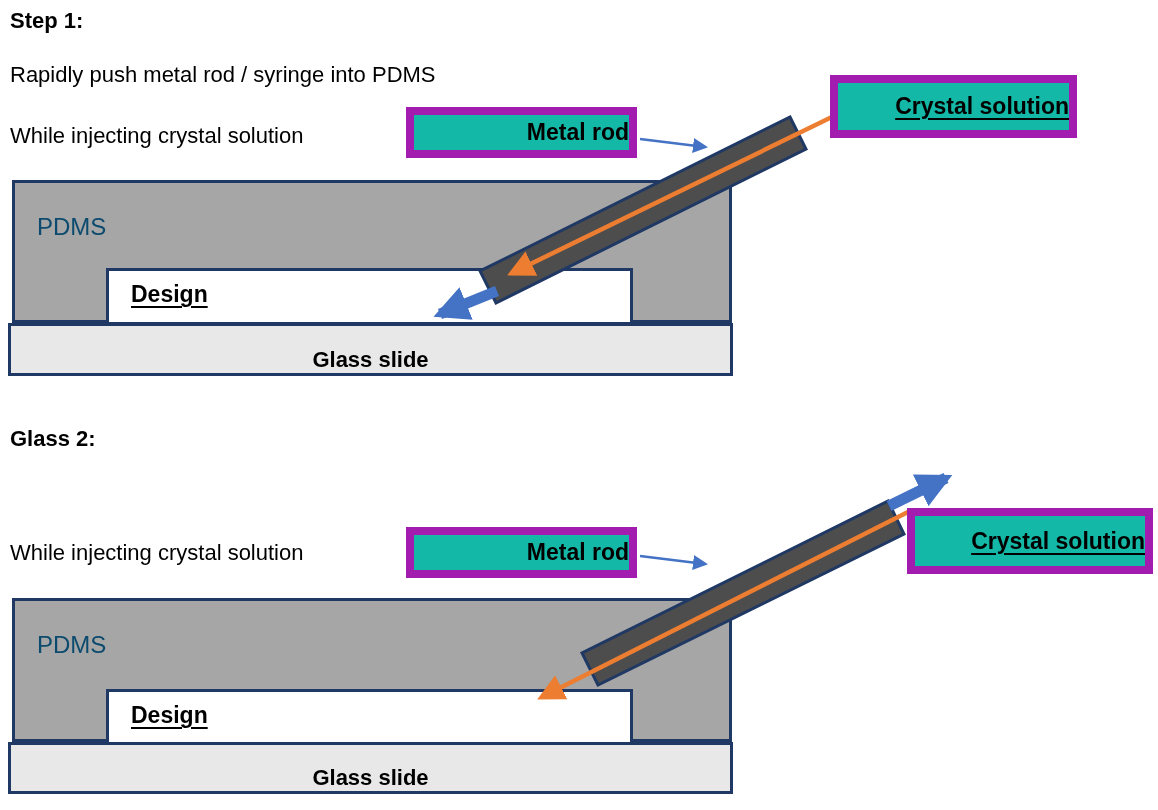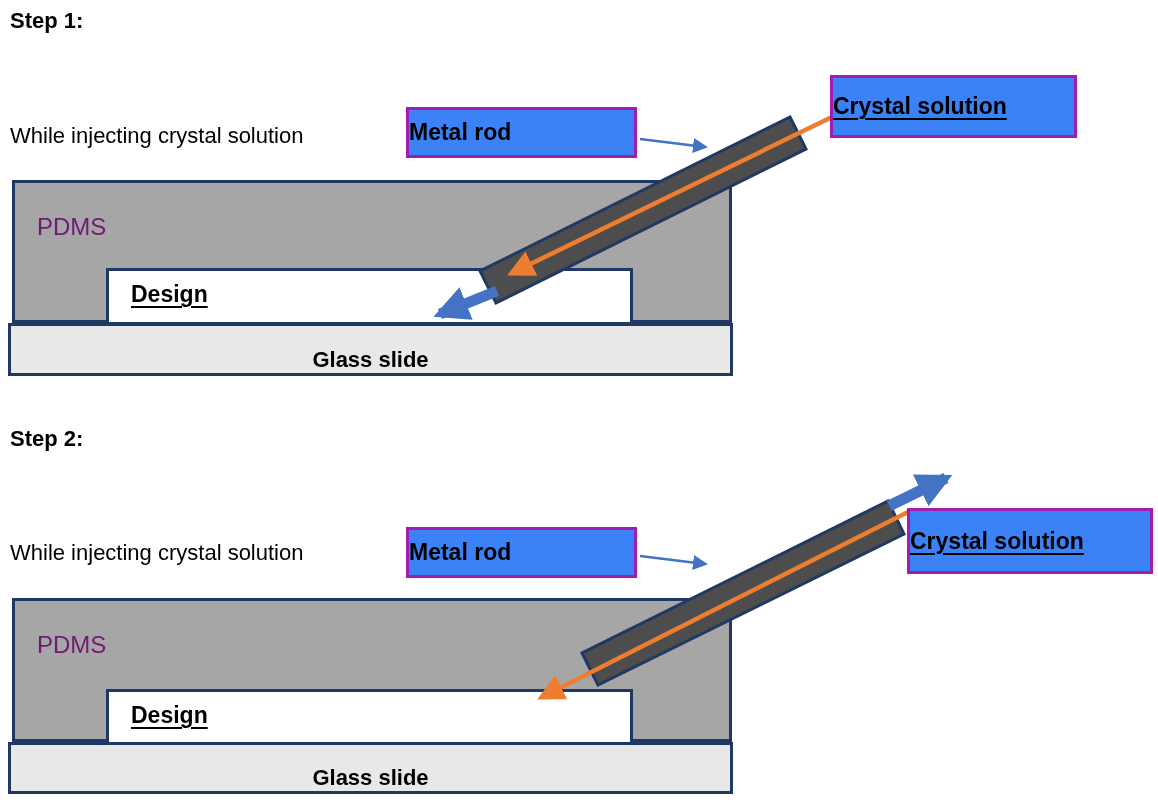--- a/index.html
+++ b/index.html
@@ -7,56 +7,57 @@
     position:relative;width:1158px;height:810px;background:#ffffff;
     font-family:"Liberation Sans",sans-serif;color:#000;overflow:hidden;border-radius:30px;
   }
   .abs{position:absolute;}
   .step-title{font-size:22px;font-weight:700;z-index:1;}
   .instr{font-size:22px;font-weight:400;z-index:1;}
   .block{position:absolute;border:3px solid #1F3864;box-sizing:border-box;z-index:1;}
   .pdms{background:#A6A6A6;}
   .glass{background:#E8E8E8;display:flex;align-items:flex-end;justify-content:center;}
   .design{background:#ffffff;z-index:1;padding-left:12px;}
-  .pdms-label{position:absolute;left:22px;top:30px;color:#701a75;font-size:24px;font-weight:400;}
+  .pdms-label{position:absolute;left:22px;top:30px;color:#0c4a6e;font-size:24px;font-weight:400;}
   .design-label{position:absolute;left:22px;top:10px;font-size:23px;font-weight:700;
     text-decoration:underline;text-decoration-thickness:2px;text-underline-offset:4px;}
   .glass-label{font-size:22px;font-weight:700;}
-  .label-box{position:absolute;border:3px solid #a21caf;background:#3b82f6;box-sizing:border-box;
-    display:flex;align-items:center;justify-content:flex-start;z-index:3;}
+  .label-box{position:absolute;border:8px solid #a21caf;background:#14b8a6;box-sizing:border-box;
+    display:flex;align-items:center;justify-content:flex-end;z-index:3;}
   .label-box .txt{font-size:23px;font-weight:700;}
   .label-box .underlined{text-decoration:underline;text-decoration-thickness:2px;text-underline-offset:4px;}
   #overlay{position:absolute;left:0;top:0;width:1158px;height:810px;z-index:2;pointer-events:none;}
 </style>
 </head>
 <body>
 
 <div id="canvas">
 
   <div class="abs step-title" style="left:10px;top:8px;">Step 1:</div>
+  <div class="abs instr" style="left:10px;top:62px;">Rapidly push metal rod / syringe into PDMS</div>
   <div class="abs instr" style="left:10px;top:123px;">While injecting crystal solution</div>
 
   <div class="block pdms" style="left:12px;top:180px;width:720px;height:143px;">
     <span class="pdms-label">PDMS</span>
   </div>
   <div class="block glass" style="left:8px;top:323px;width:725px;height:53px;">
     <span class="glass-label">Glass slide</span>
   </div>
   <div class="block design" style="left:106px;top:268px;width:527px;height:57px;">
     <span class="design-label">Design</span>
   </div>
 
   <div class="label-box" style="left:406px;top:107px;width:231px;height:51px;">
     <span class="txt">Metal rod</span>
   </div>
   <div class="label-box" style="left:830px;top:75px;width:247px;height:63px;">
     <span class="txt underlined">Crystal solution</span>
   </div>
 
-  <div class="abs step-title" style="left:10px;top:426px;">Step 2:</div>
+  <div class="abs step-title" style="left:10px;top:426px;">Glass 2:</div>
   <div class="abs instr" style="left:10px;top:540px;">While injecting crystal solution</div>
 
   <div class="block pdms" style="left:12px;top:598px;width:720px;height:144px;">
     <span class="pdms-label">PDMS</span>
   </div>
   <div class="block glass" style="left:8px;top:742px;width:725px;height:52px;">
     <span class="glass-label">Glass slide</span>
   </div>
   <div class="block design" style="left:106px;top:689px;width:527px;height:56px;">
     <span class="design-label">Design</span>

